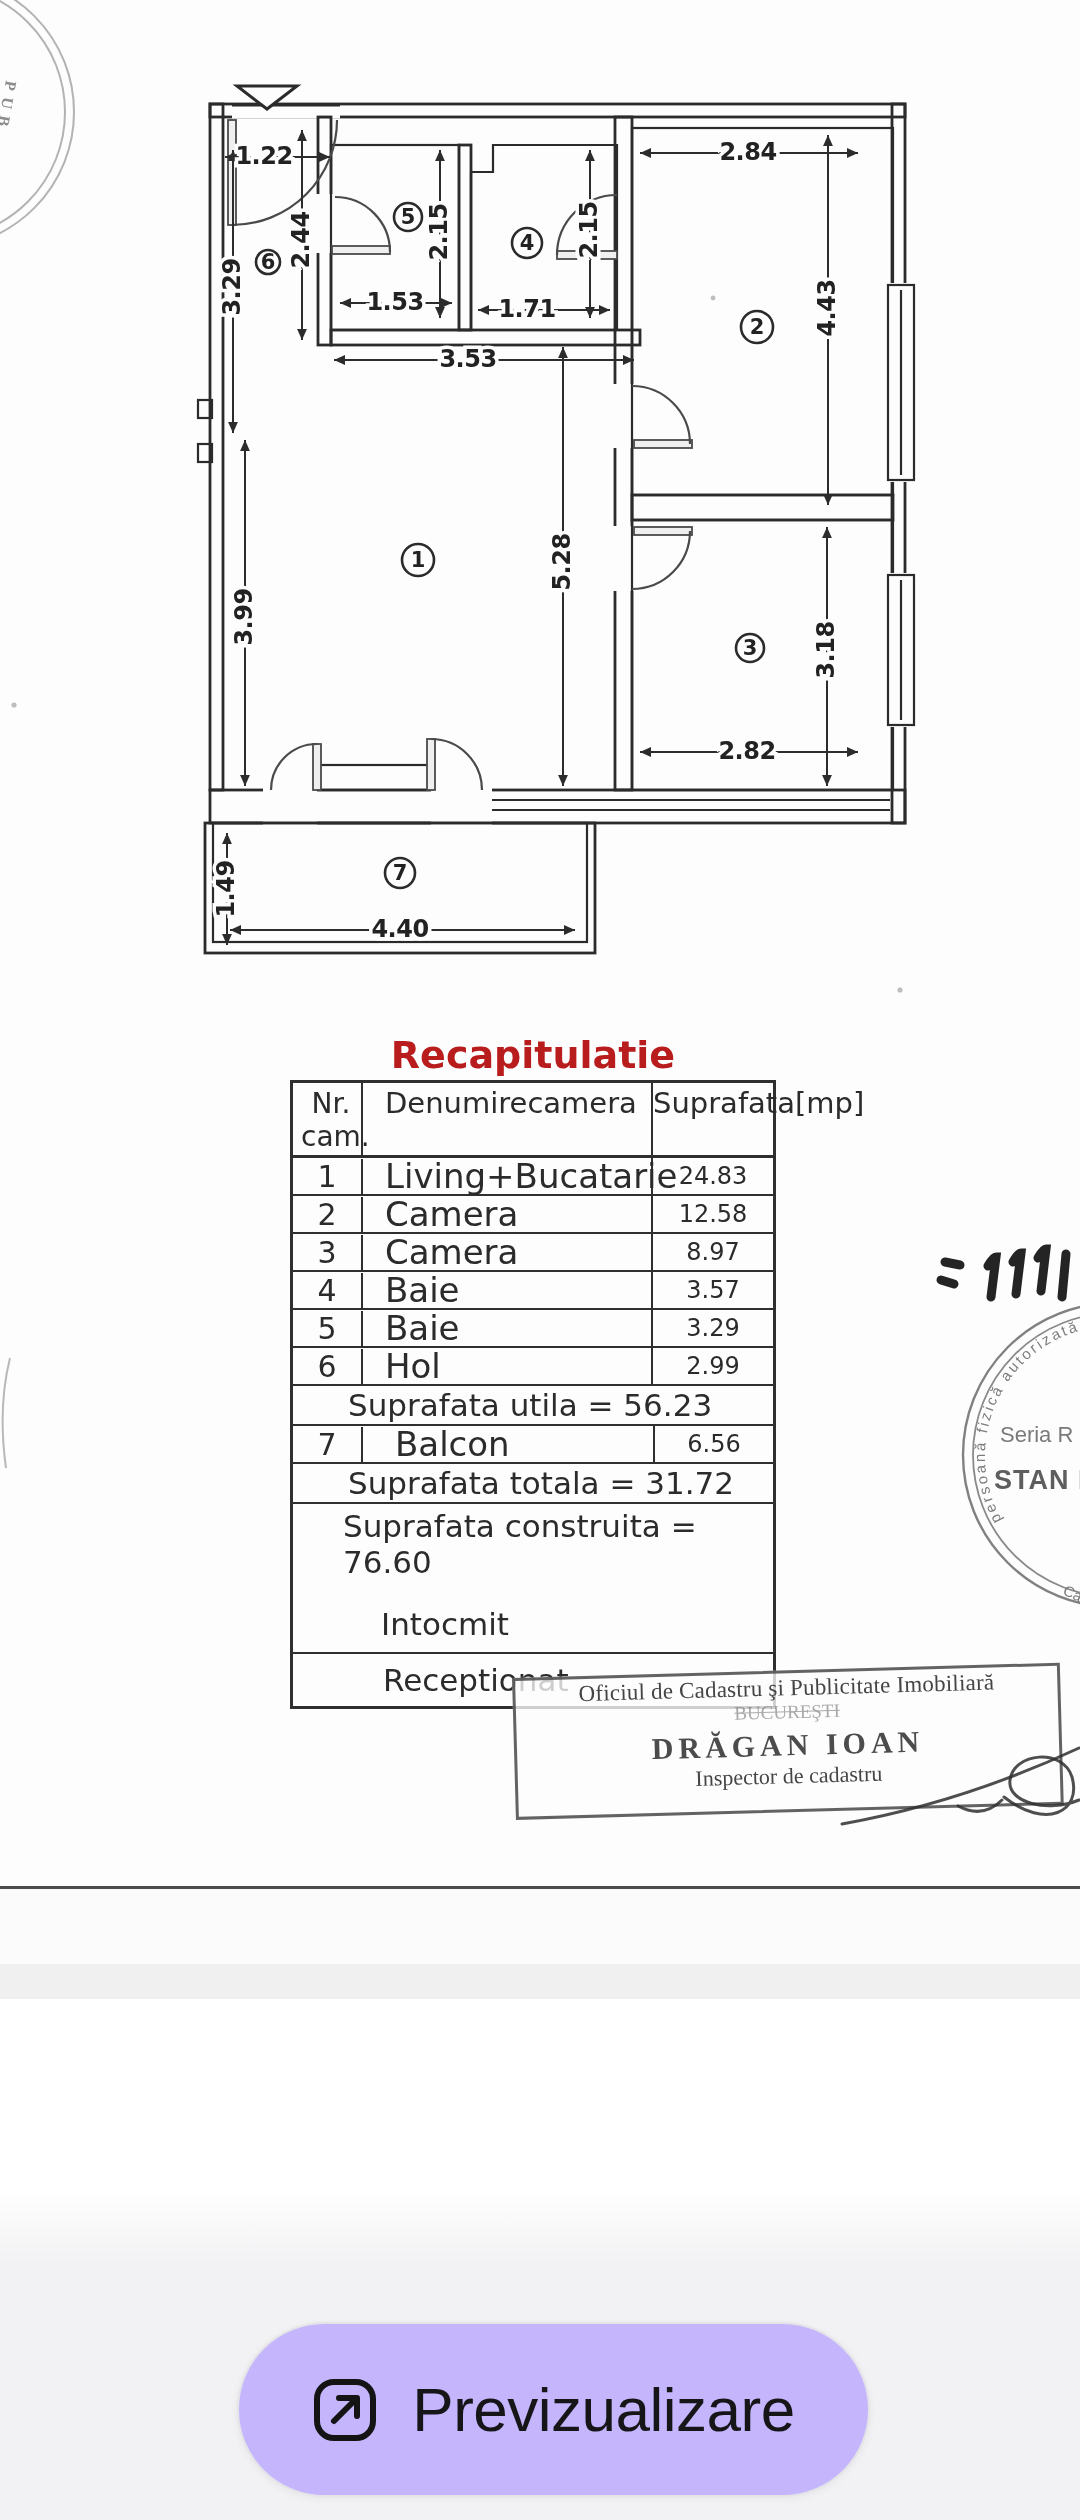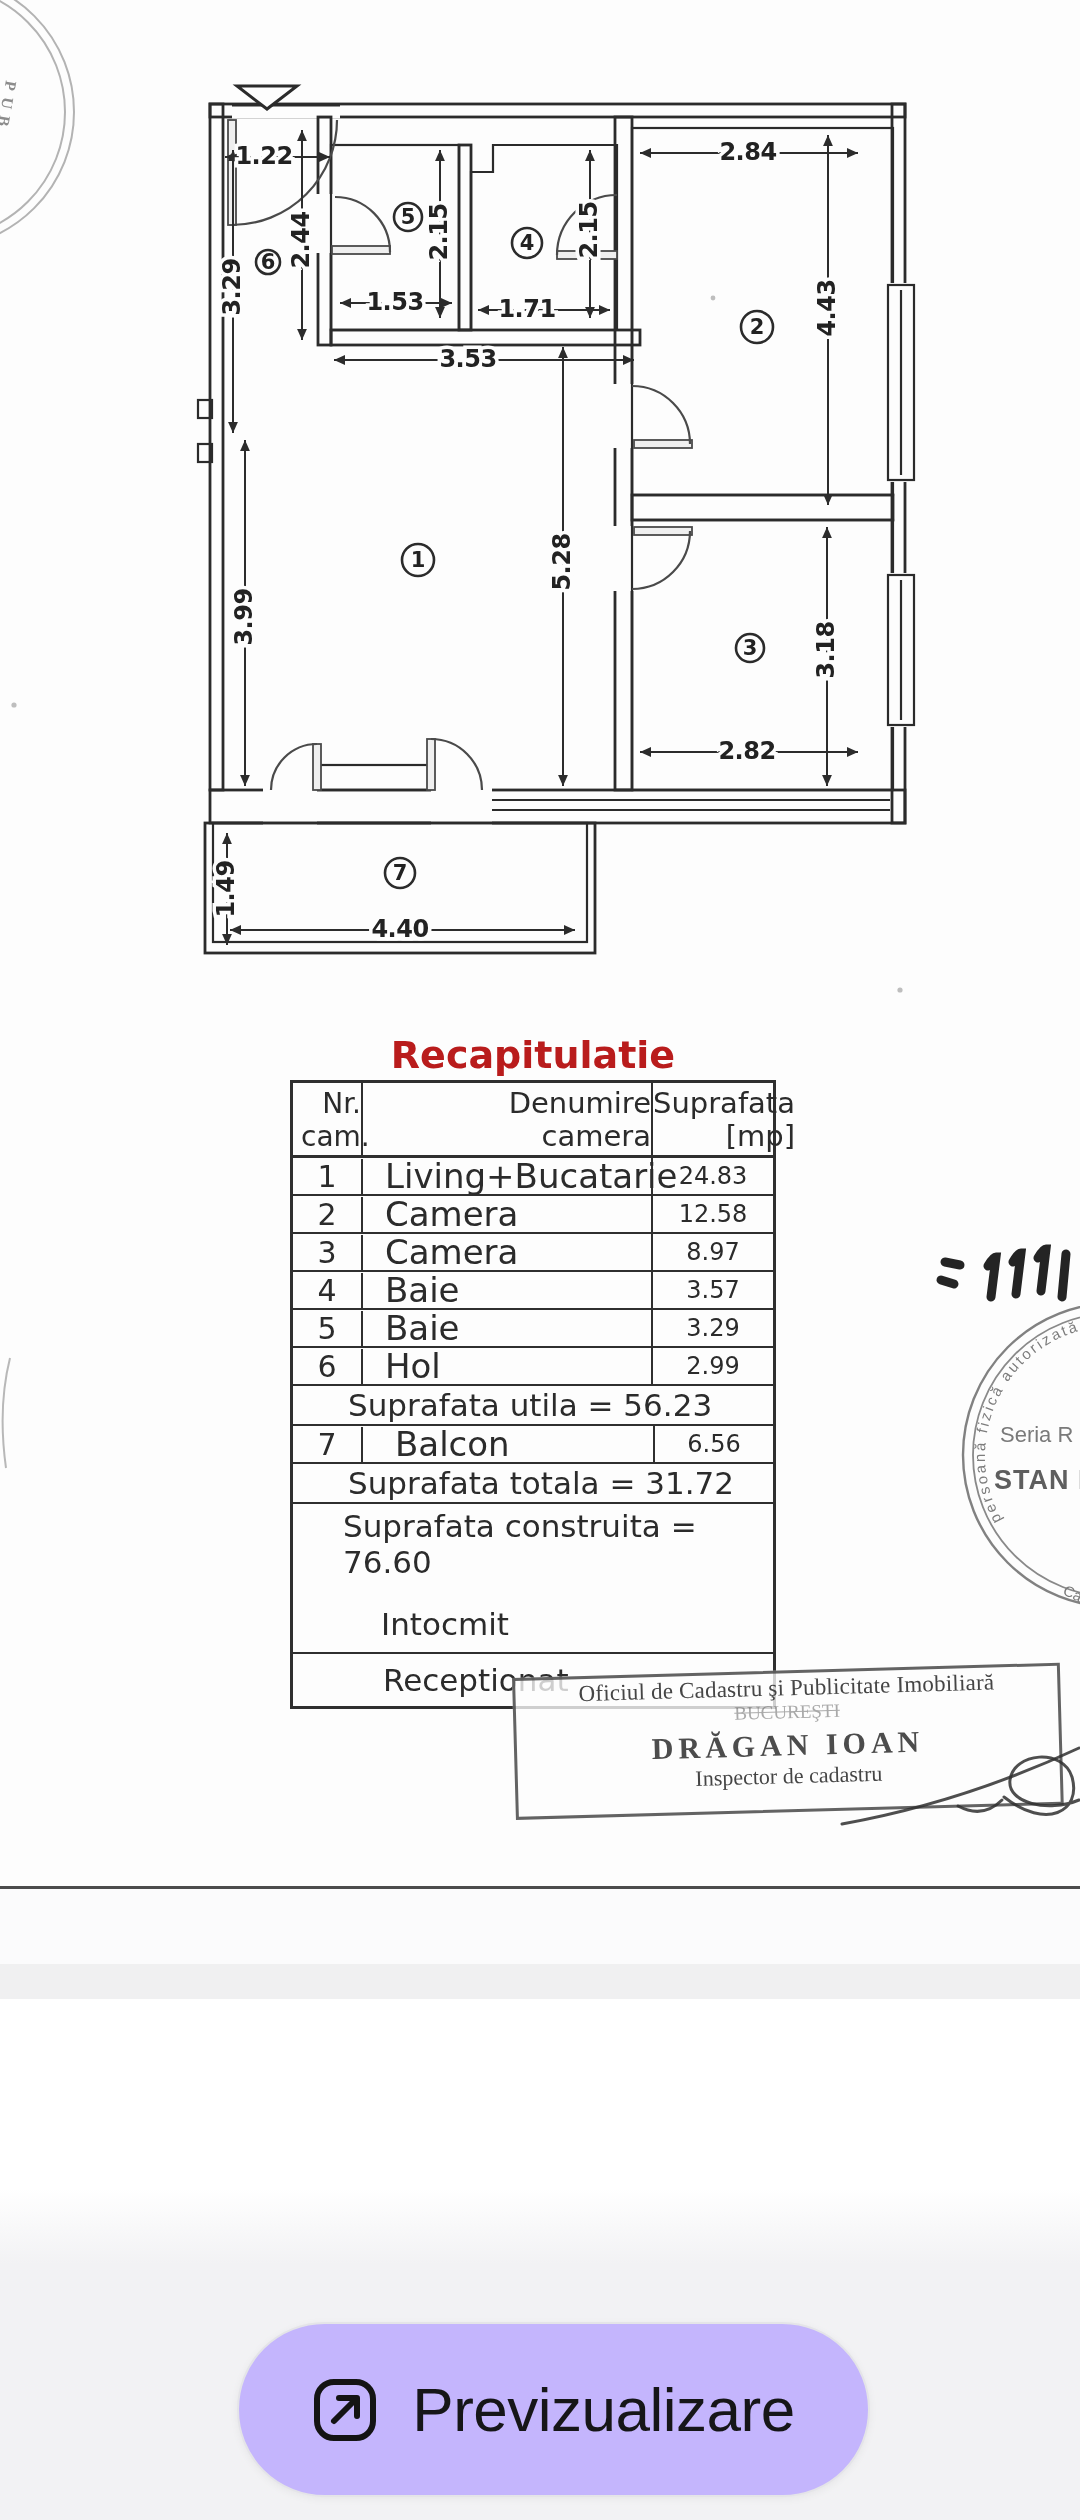--- a/index.html
+++ b/index.html
@@ -27,23 +27,23 @@
   .recap{position:absolute;left:290px;top:1033px;width:486px;color:#2b2b2b;}
   .recap-title{height:47px;text-align:center;font-size:38px;font-weight:700;color:#b91c1c;}
   .tbl{border:3px solid #2f2f2f;background:rgba(255,255,255,.0);}
   .row{display:flex;border-bottom:2.5px solid #2f2f2f;align-items:center;}
   .row:last-child{border-bottom:none;}
   .hdr{height:72px;border-bottom:3px solid #2f2f2f;align-items:stretch;}
   .c{box-sizing:border-box;}
   .c-nr{width:70px;flex:0 0 70px;border-right:2.5px solid #2f2f2f;text-align:center;font-size:30px;}
   .c-name{width:290px;flex:0 0 290px;border-right:2.5px solid #2f2f2f;padding-left:22px;font-size:34px;}
   .c-area{flex:1;text-align:center;font-size:24px;}
-  .hdr .c-nr{text-align:right;padding:4px 0 0 8px;font-size:28px;line-height:33px;}
-  .hdr .c-name,.hdr .c-area{display:flex;flex-direction:column;justify-content:flex-start;
-      align-items:flex-end;padding-top:4px;font-size:29px;line-height:33px;}
+  .hdr .c-nr{text-align:center;padding:4px 0 0 8px;font-size:28px;line-height:33px;}
+  .hdr .c-name,.hdr .c-area{display:flex;justify-content:flex-start;
+      align-items:flex-start;padding-top:4px;font-size:29px;line-height:33px;}
   .r36{height:36px;}
   .merged{height:38px;padding-left:55px;font-size:31px;display:flex;align-items:center;}
   .tall{height:148px;border-bottom:2.5px solid #2f2f2f;display:flex;flex-direction:column;align-items:flex-start;}
   .construita-line{padding:4px 0 0 50px;font-size:31px;}
   .intocmit-line{margin-top:auto;padding:0 0 10px 88px;font-size:31px;}
   .recept{height:52px;display:flex;align-items:flex-start;padding:8px 0 0 90px;font-size:31px;box-sizing:border-box;}
   
   .office-stamp{position:absolute;left:512px;top:1678px;width:542px;height:136px;
       border:3px solid rgba(72,72,72,.85);transform:rotate(-1.6deg);transform-origin:left top;
       background:rgba(253,253,253,.78);text-align:center;color:#454545;

